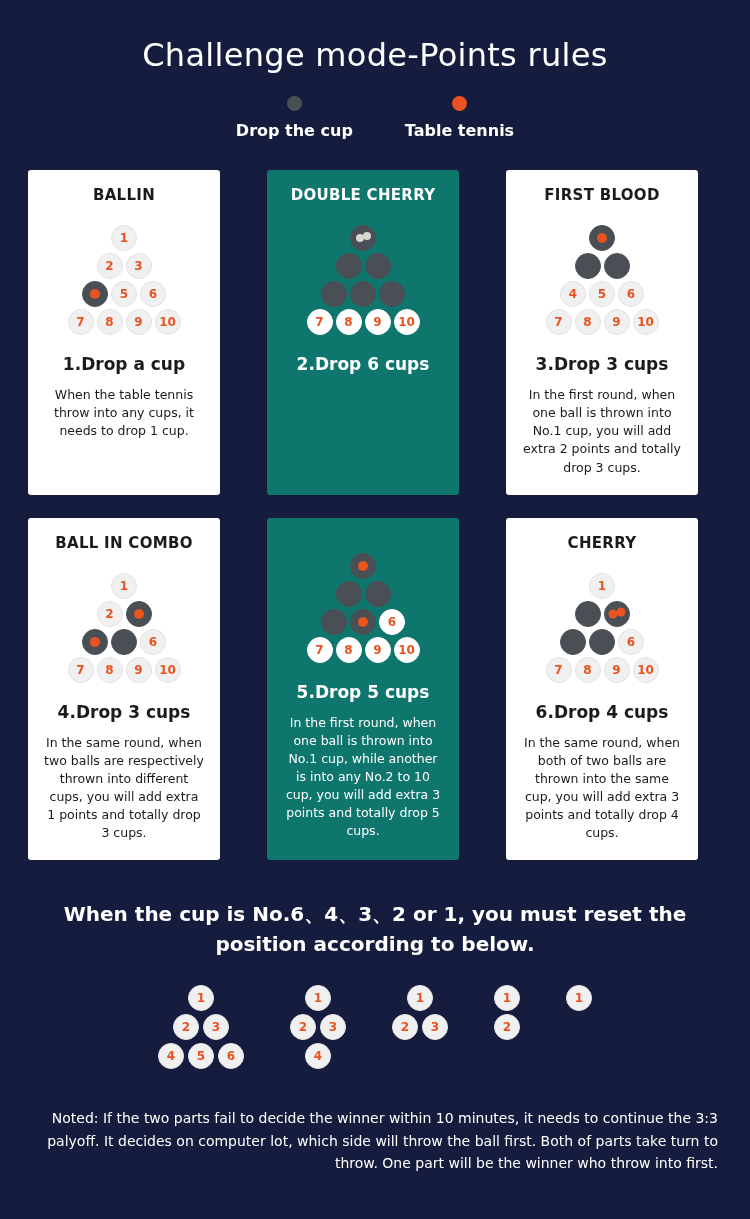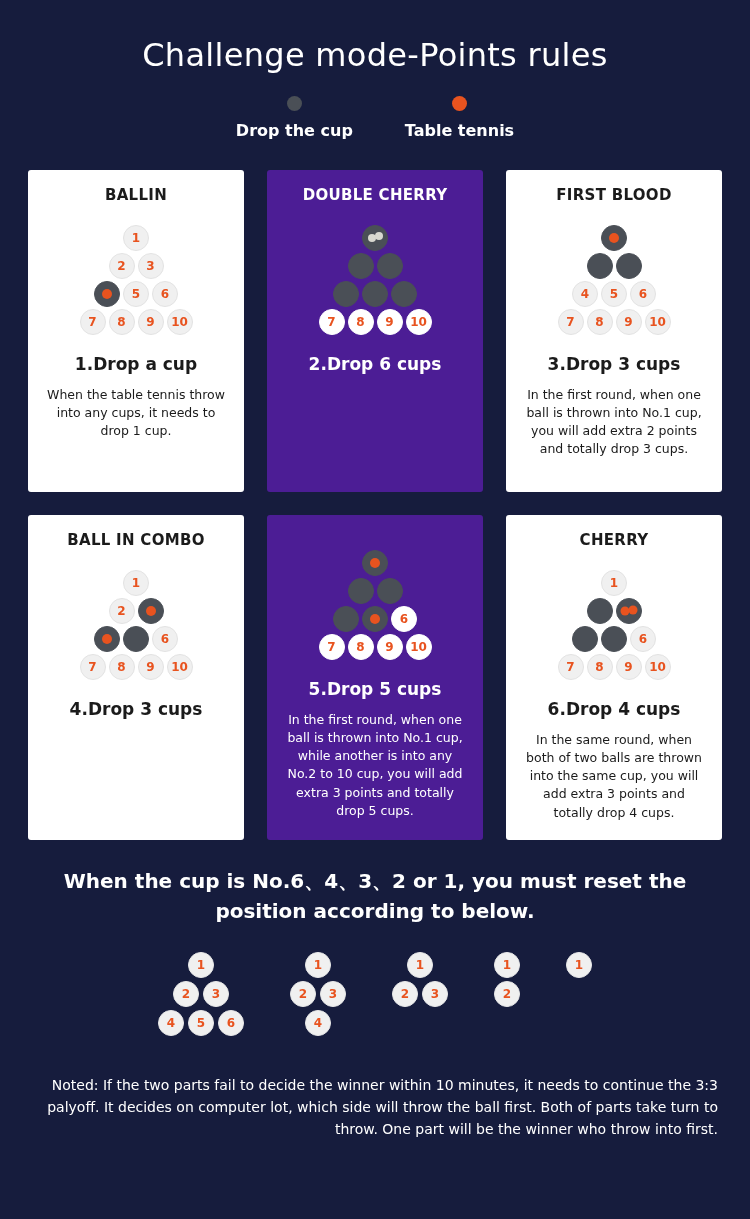--- a/index.html
+++ b/index.html
@@ -54,33 +54,33 @@
   .legend-dot.orange { background: #e8531f; }
 
   .grid {
     display: grid;
     grid-template-columns: repeat(3, 216px);
     justify-content: center;
     gap: 23px;
     margin-top: 30px;
   }
   .card {
-    width: 216px;
+    width: 192px;
     min-height: 322px;
     border-radius: 3px;
     background: #ffffff;
     color: #1b1b1b;
     display: flex;
     flex-direction: column;
     align-items: center;
     padding: 16px 12px 18px 12px;
     box-sizing: border-box;
   }
   .card.red {
-    background: #4c1d95;
+    background: #0f766e;
     color: #ffffff;
   }
   .card-title {
     font-size: 15px;
     font-weight: bold;
     letter-spacing: 0.3px;
     text-align: center;
     min-height: 20px;
   }
   .pyramid {
@@ -207,21 +207,21 @@
     line-height: 1.45;
     text-align: center;
     margin-top: 12px;
     padding: 0 4px;
   }
   .banner {
     text-align: center;
     font-size: 20px;
     font-weight: bold;
     line-height: 1.5;
-    margin-top: 26px;
+    margin-top: 39px;
     padding: 0 26px;
     color: #ffffff;
   }
   .resets {
     display: flex;
     justify-content: center;
     align-items: flex-start;
     gap: 46px;
     margin-top: 26px;
   }
@@ -367,20 +367,21 @@
             <div class="cup num">6</div>
           </div>
           <div class="prow">
             <div class="cup num">7</div>
             <div class="cup num">8</div>
             <div class="cup num">9</div>
             <div class="cup num">10</div>
           </div>
         </div>
         <div class="card-sub">4.Drop 3 cups</div>
+        <div class="card-desc">In the same round, when two balls are respectively thrown into different cups, you will add extra 1 points and totally drop 3 cups.</div>
       </div>
       <div class="card red">
         <div class="pyramid">
           <div class="prow">
             <div class="cup downball"></div>
           </div>
           <div class="prow">
             <div class="cup down"></div>
             <div class="cup down"></div>
           </div>

